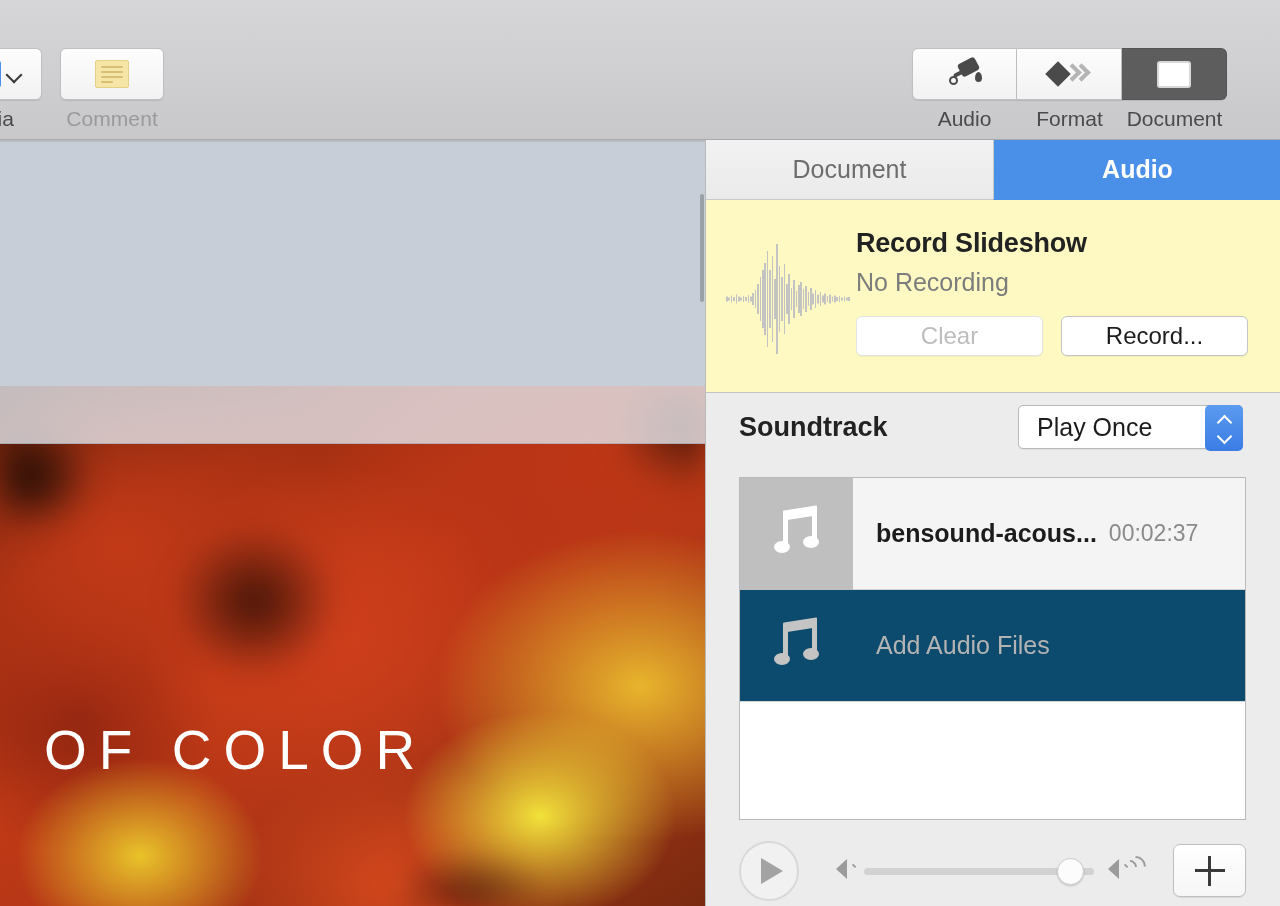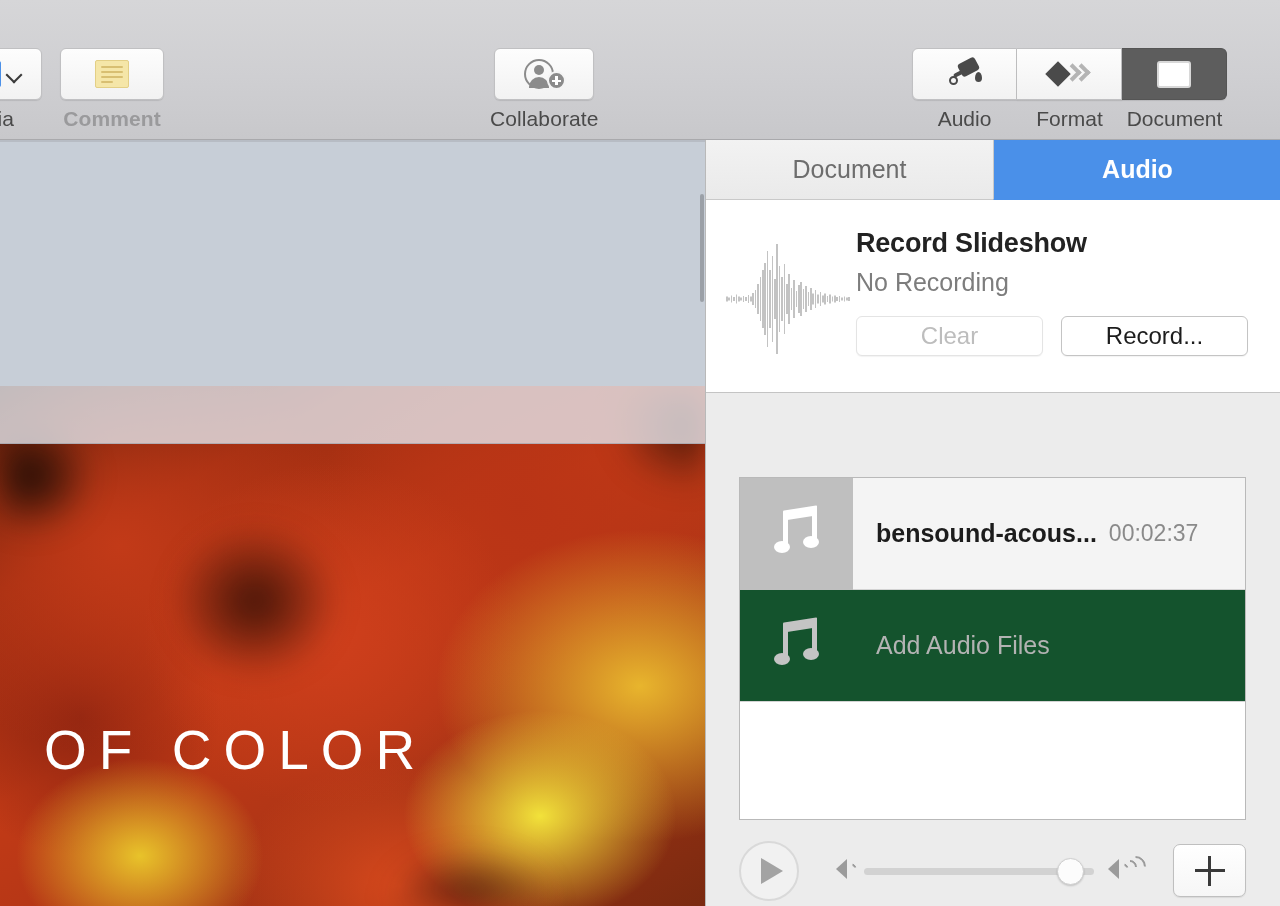--- a/index.html
+++ b/index.html
@@ -25,21 +25,21 @@
   .tb-btn {
     background: linear-gradient(to bottom,#fdfdfd,#f2f2f2);
     border: 1px solid #c0c0c2; border-radius: 6px;
     box-shadow: 0 1px 1px rgba(0,0,0,0.10);
     display: flex; align-items: center; justify-content: center;
   }
   .tb-label {
     font-size: 21px; color: #4a4a4a; margin-top: 7px;
     white-space: nowrap; letter-spacing: 0.1px;
   }
-  .tb-label.dim { color: #9a9a9c; font-weight: bold; }
+  .tb-label.dim { color: #9a9a9c; }
 
   
   #media-item { left: -42px; top: 48px; }
   #media-item .tb-btn { width: 84px; height: 52px; gap: 6px; }
   .media-glyph {
     width: 22px; height: 26px; background: #4b90e8; border-radius: 2px;
     position: relative;
   }
   .media-glyph::after{
     content:""; position:absolute; left:4px; top:4px; width:14px; height:18px;
@@ -210,21 +210,21 @@
     flex:1; display:flex;align-items:center;justify-content:center;
     font-size:25px; color:#6d6d6d;
     background:linear-gradient(to bottom,#f2f2f2,#eaeaea);
     border-bottom:1px solid #c9c9c9;
   }
   .tab + .tab{ border-left:1px solid #c9c9c9; }
   .tab.active{ background:#4a90e9; color:#fff; font-weight:bold; border-bottom-color:#4a90e9;}
 
   
   .record-section{
-    position:relative; width:575px; height:193px; background:#ffffff;
+    position:relative; width:575px; height:193px; background:#fef9c3;
     border-bottom:1px solid #c4c4c4;
   }
   .wave-icon{ position:absolute; left:20px; top:98px; width:125px; height:2px;}
   .wave-icon span{
     position:absolute; bottom:50%; width:3px; background:#c3c3c3;
     transform: translateY(50%);
   }
   .rec-title{
     position:absolute; left:150px; top:28px; font-size:27px;
     font-weight:bold; color:#222; letter-spacing:-0.2px;
@@ -294,21 +294,21 @@
   .note-glyph .h1,.note-glyph .h2{
     position:absolute;width:16px;height:12px;border-radius:50%;background:currentColor;
   }
   .note-glyph .h1{left:0px;top:33px;}
   .note-glyph .h2{left:29px;top:28px;}
   .track-main{ flex:1; display:flex; align-items:center; padding-left:23px; }
   .track-name{ font-size:25px; font-weight:bold; color:#1c1c1c; }
   .track-time{ font-size:23px; color:#8a8a8a; margin-left:12px;}
   .add-row{
     display:flex; align-items:center; height:112px;
-    border-bottom:1px solid #d3d3d3; background:#14532d;
+    border-bottom:1px solid #d3d3d3; background:#0c4a6e;
   }
   .add-thumb{ width:113px;height:112px;display:flex;align-items:center;justify-content:center;}
   .add-label{ font-size:25px; color:#b3b3b3; padding-left:23px;}
   .empty-area{ height:117px; background:#fff; }
 
   
   .bottom-bar{ position:absolute; left:0; top:696px; width:575px; height:70px;}
   .play-btn{
     position:absolute; left:33px; top:5px; width:60px; height:60px;
     border:2px solid #d9d9d9; border-radius:50%;
@@ -380,31 +380,20 @@
         <span class="note-icon">
             <i></i>
             <i></i>
             <i></i>
             <i></i>
           </span>
       </div>
       <div class="tb-label dim">Comment</div>
     </div>
 
-    <div class="tb-item" id="collab-item">
-      <div class="tb-btn">
-        <span class="collab-icon">
-          <span class="ring"></span>
-            <span class="head"></span>
-            <span class="body"></span>
-            <span class="plus"></span>
-        </span>
-      </div>
-      <div class="tb-label">Collaborate</div>
-    </div>
 
     <div id="seg-group">
       <div class="seg">
         <span class="format-icon">
           <span class="brush"></span>
             <span class="handle"></span>
             <span class="knob"></span>
             <span class="drip"></span>
         </span>
       </div>
@@ -500,20 +489,30 @@
           <span style="left: 122.4px; height: 4px; width: 1.6px;"></span>
         </div>
       <div class="rec-title">Record Slideshow</div>
       <div class="rec-sub">No Recording</div>
       <div class="rec-buttons">
         <div class="btn" id="clear-button">Clear</div>
         <div class="btn" id="record-button">Record...</div>
       </div>
     </div>
 
+    <div class="sound-head">
+      <div class="sound-title">Soundtrack</div>
+      <div class="popup">
+        <span class="popup-label">Play Once</span>
+        <span class="stepper">
+          <span class="ar up"></span>
+          <span class="ar dn"></span>
+        </span>
+      </div>
+    </div>
 
     <div class="track-list">
       <div class="track-row">
         <div class="track-thumb">
           <span class="note-glyph" style="color:#ffffff">
             <span class="beam"></span>
               <span class="s1"></span>
               <span class="s2"></span>
               <span class="h1"></span>
               <span class="h2"></span>

